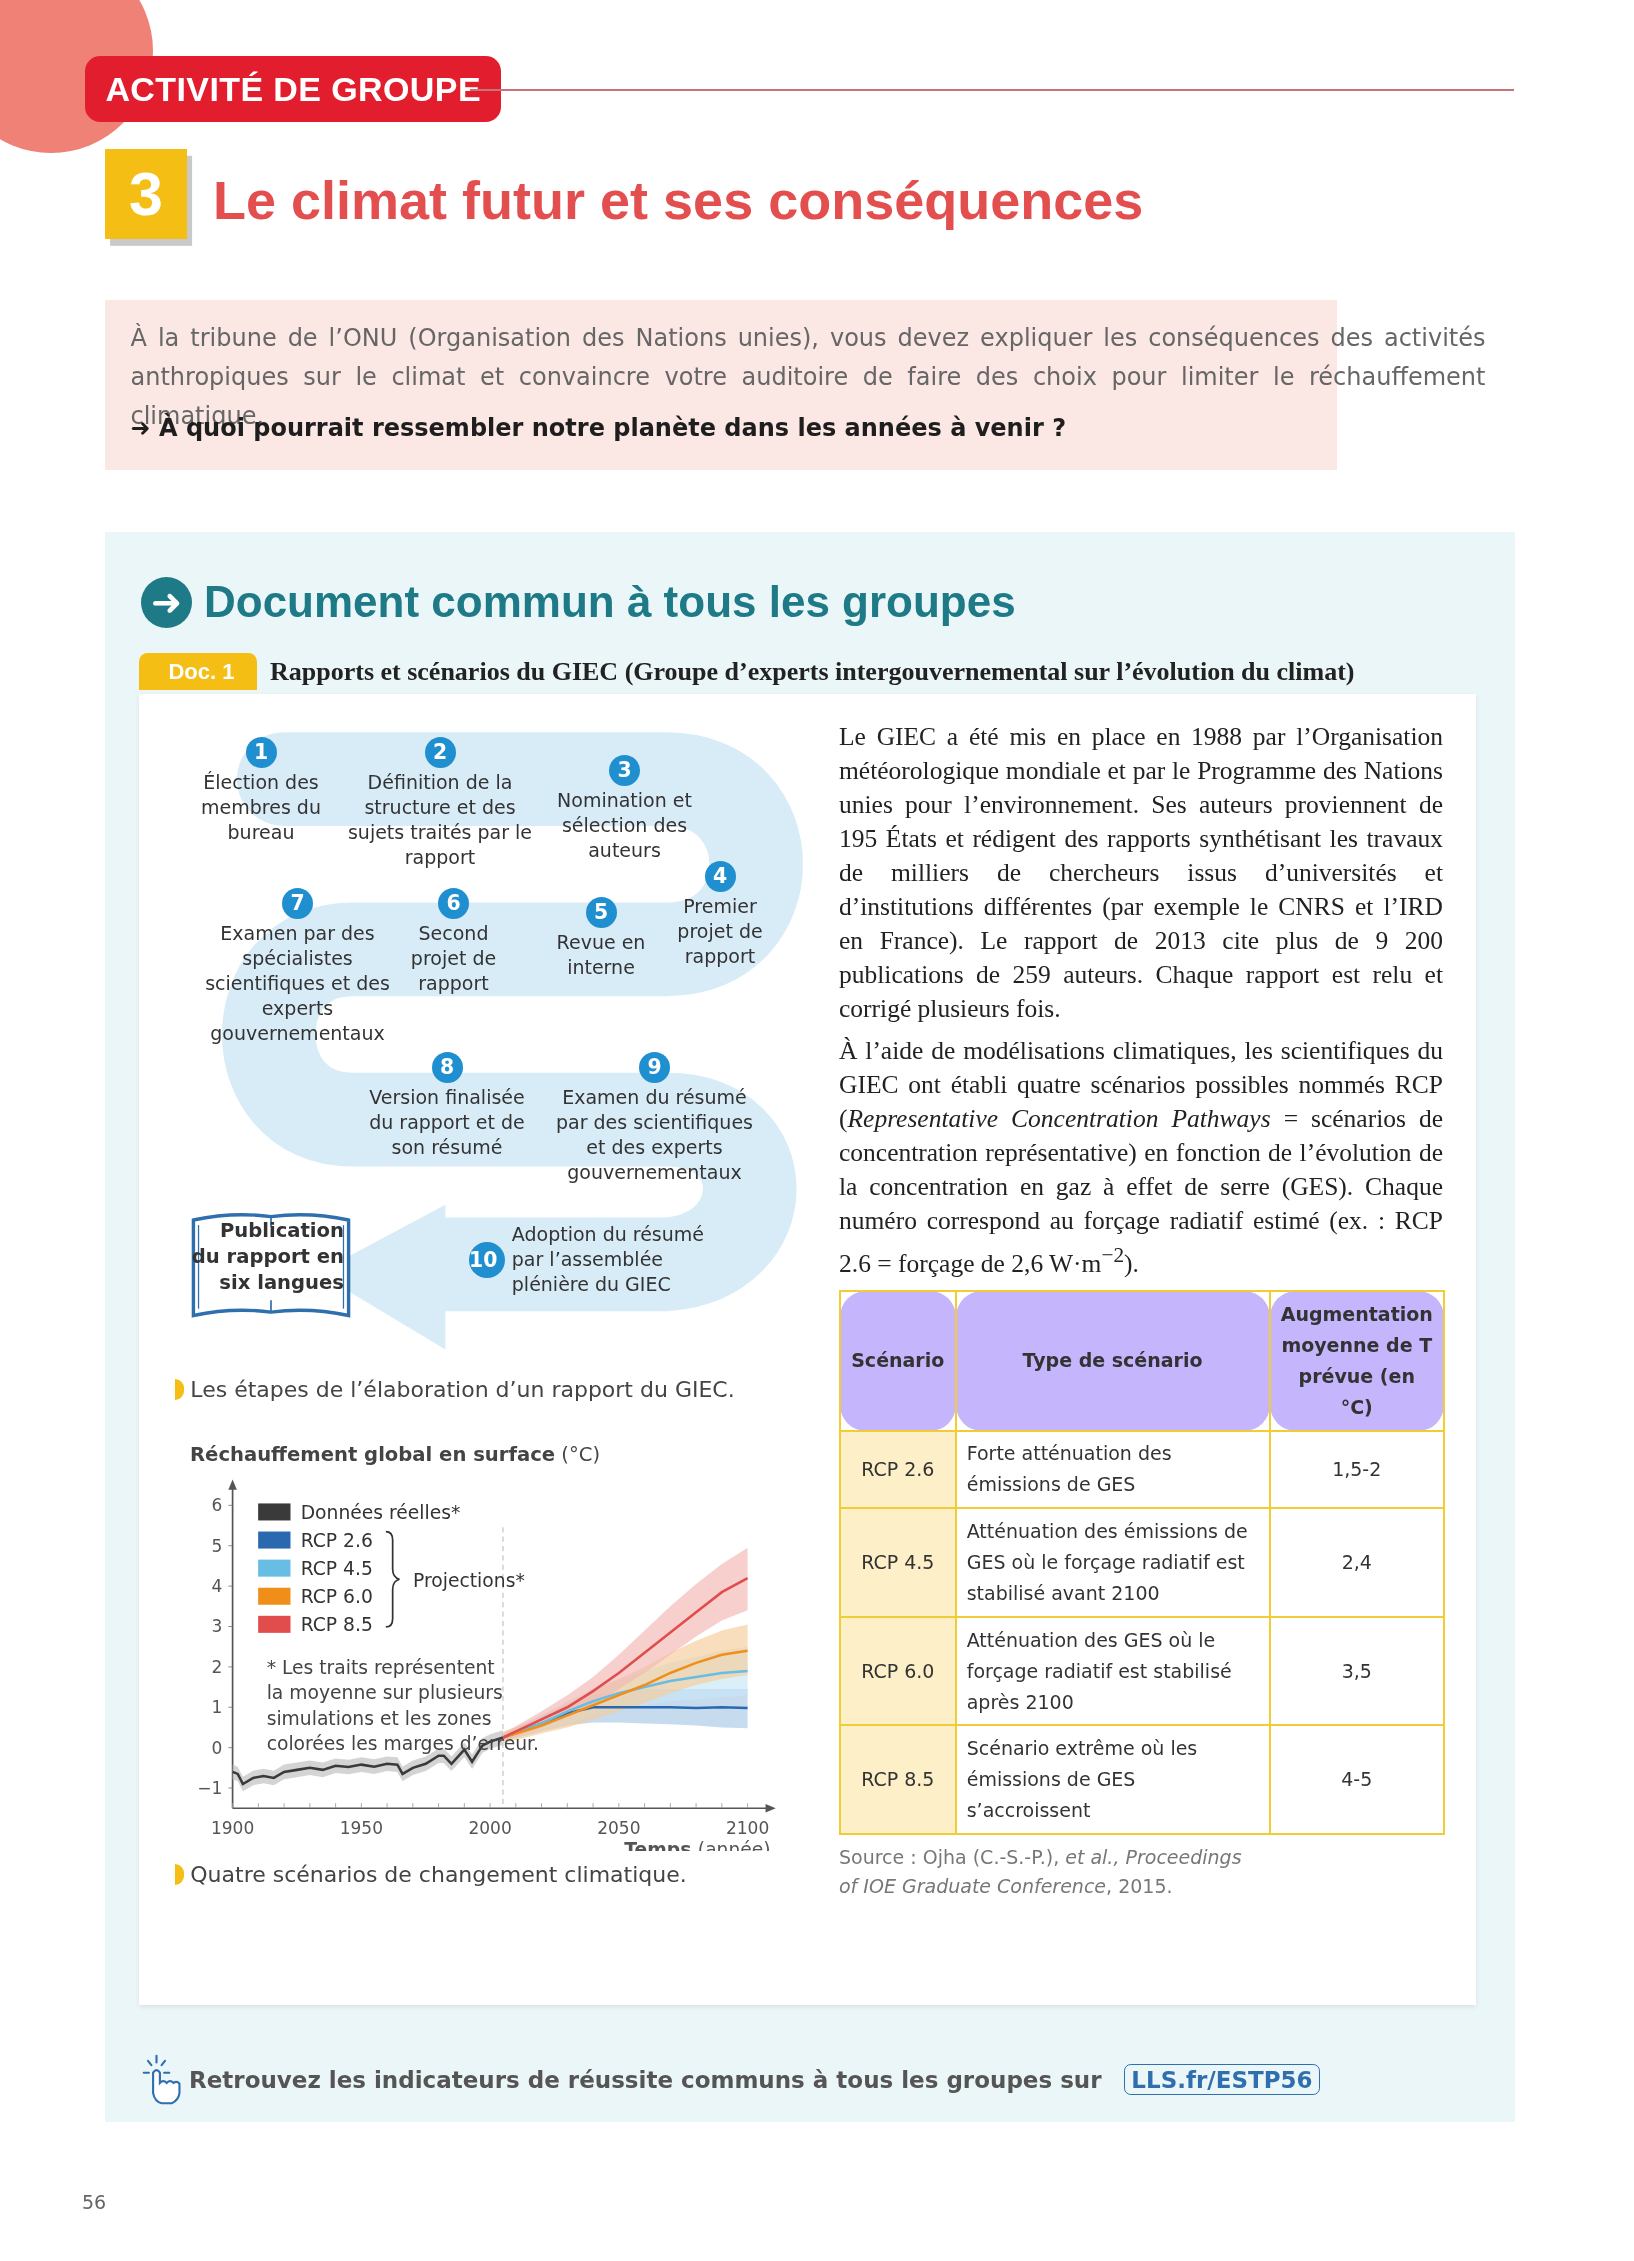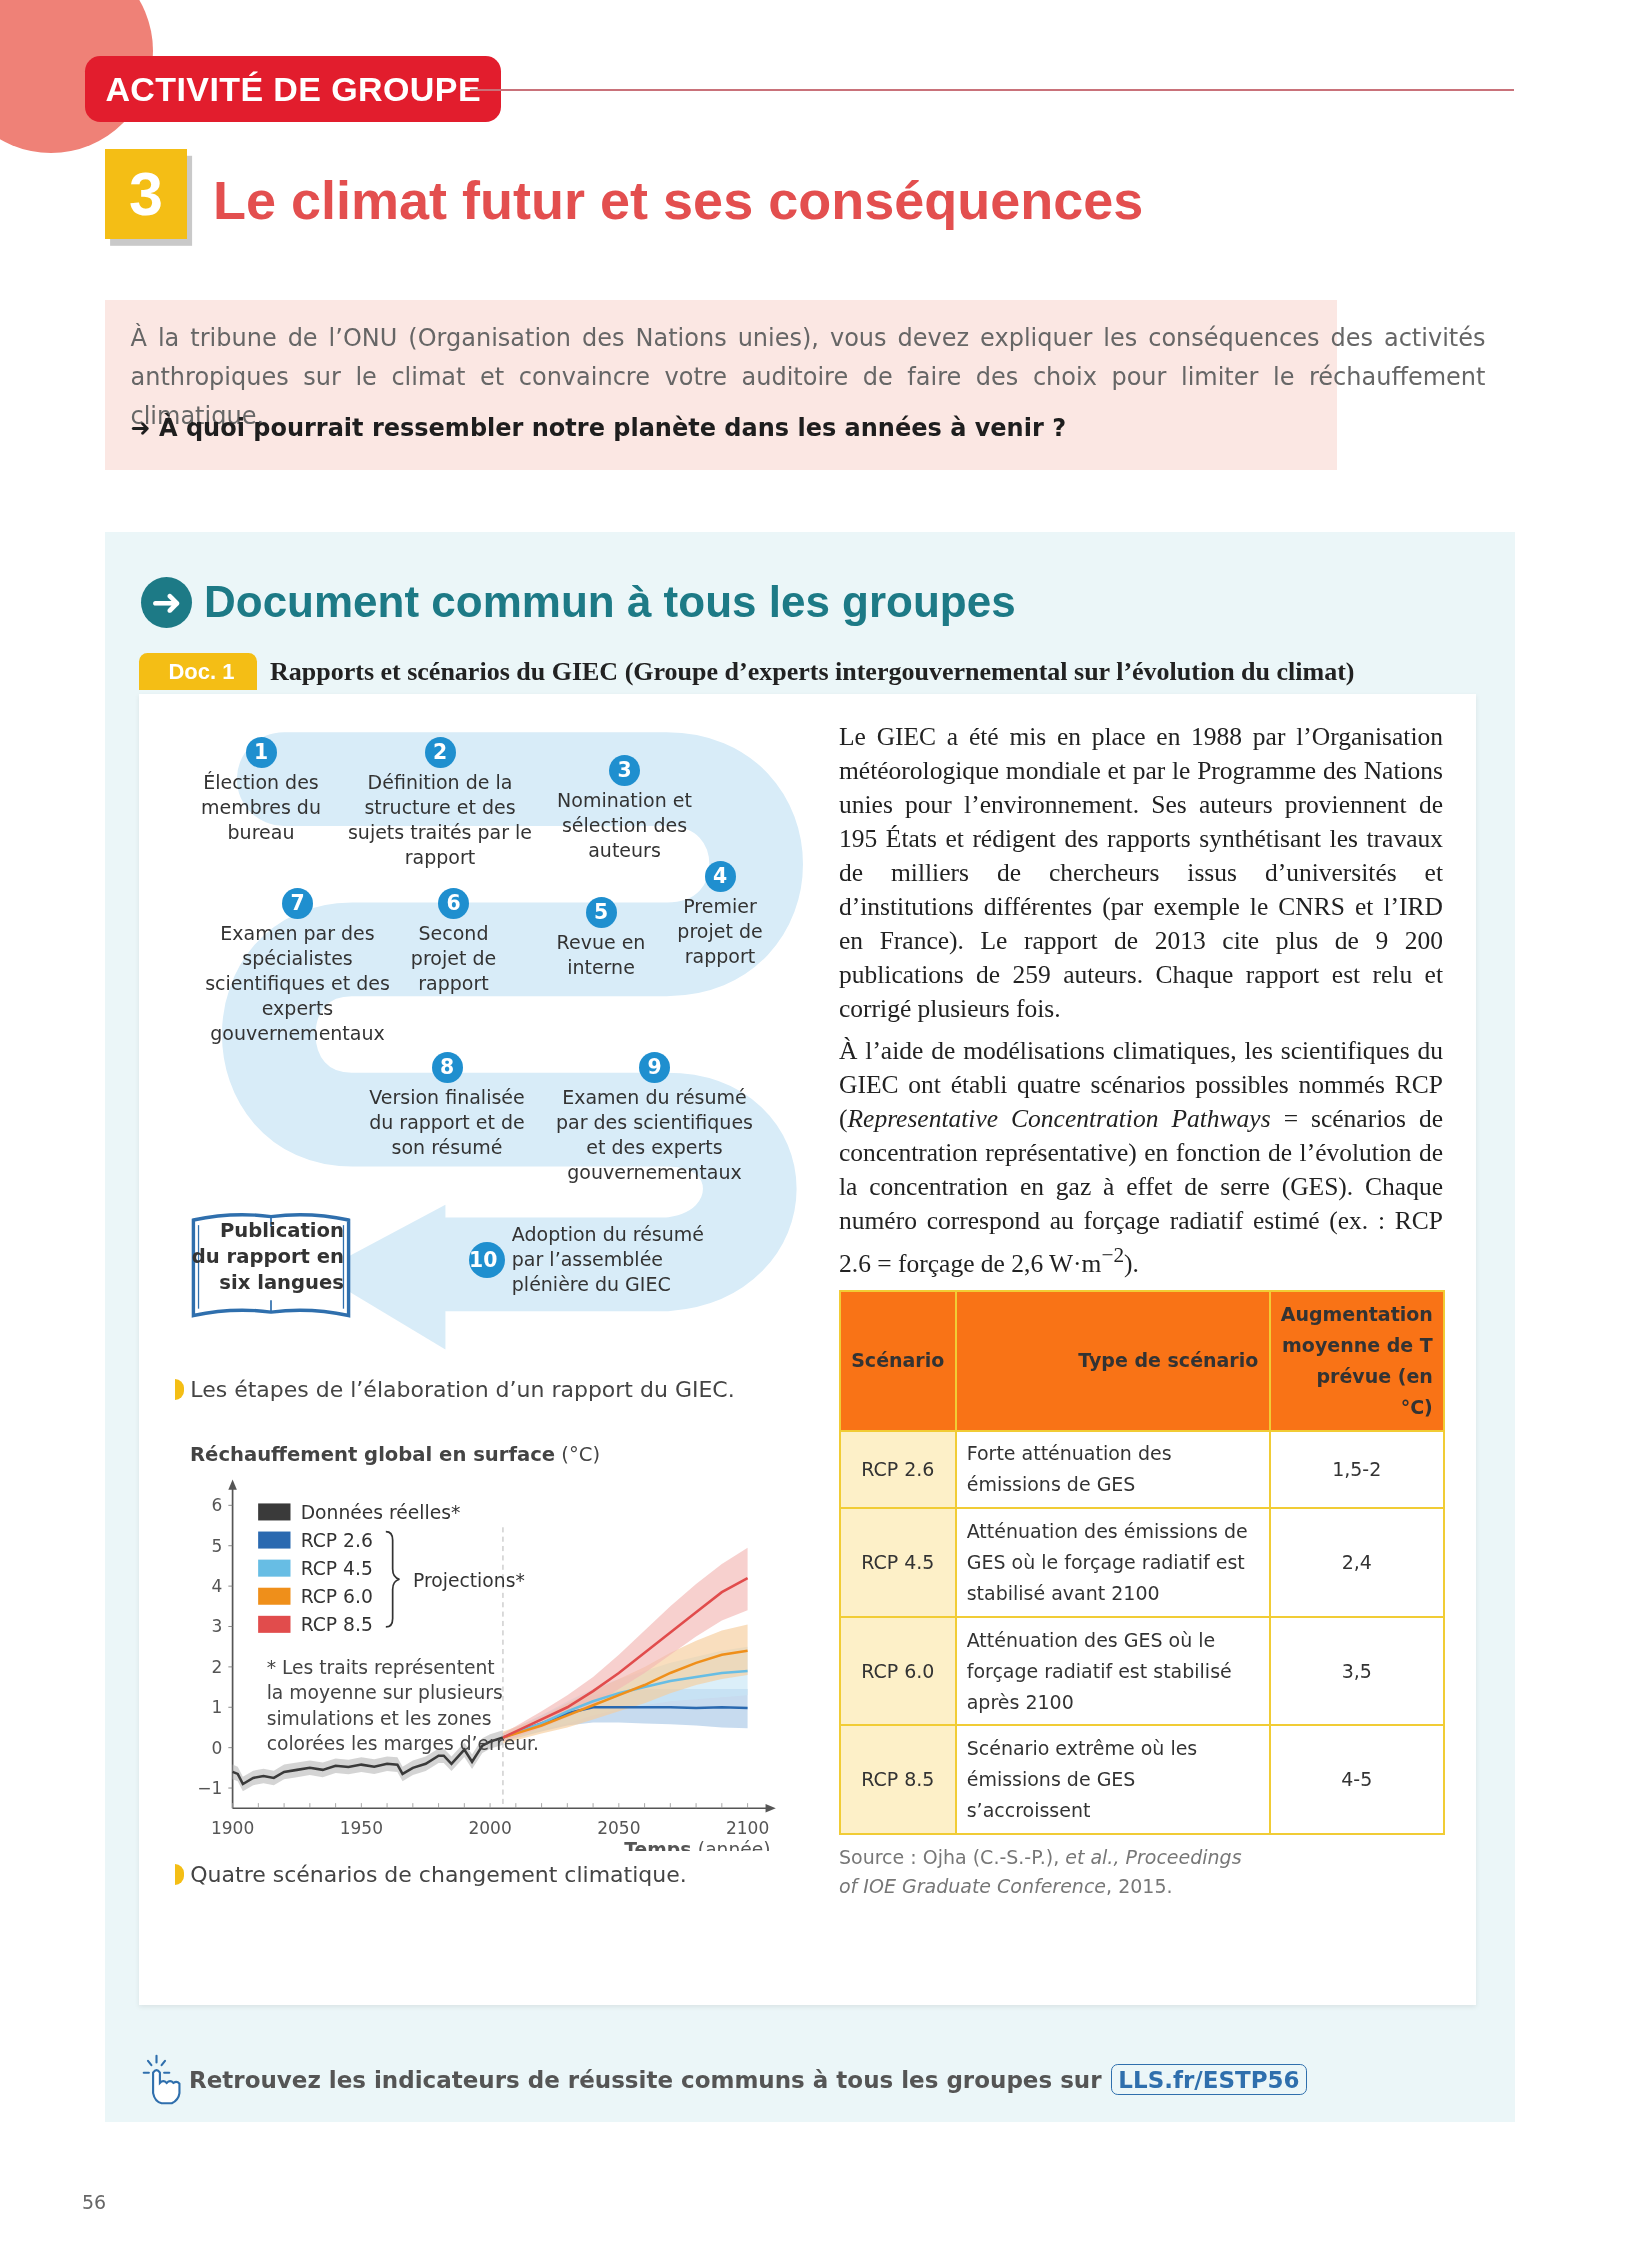--- a/index.html
+++ b/index.html
@@ -25,26 +25,26 @@
   .caption{position:absolute;font-family:"DejaVu Sans",sans-serif;font-size:22px;color:#444;}
   .caption .mark{display:inline-block;width:8.5px;height:20.4px;background:#f4be15;border-radius:0 10.2px 10.2px 0;margin-right:6.8px;vertical-align:-2.6px;}
   .book{position:absolute;left:51px;top:514px;width:162px;height:111px;}
   .book-text{position:absolute;left:48px;top:524px;width:157px;text-align:right;font-family:"DejaVu Sans",sans-serif;font-weight:bold;font-size:19.6px;line-height:26px;color:#333;}
   .chart-title{position:absolute;left:51px;top:749px;font-family:"DejaVu Sans",sans-serif;font-size:19.6px;color:#444;}
   .chart-title b{font-weight:bold;}
   .right-text{position:absolute;left:700px;top:25.5px;width:604px;font-family:"Liberation Serif",serif;font-size:25.5px;line-height:34px;color:#222;text-align:justify;hyphens:auto;}
   .right-text p{margin:0 0 8.5px 0;}
   table.rcp{position:absolute;left:700px;top:596px;width:606px;border-collapse:collapse;font-family:"DejaVu Sans",sans-serif;font-size:19px;color:#333;}
   table.rcp th,table.rcp td{border:2.6px solid #f1cc35;padding:6.8px 10.2px;line-height:31px;}
-  table.rcp th{background:#f97316;font-weight:bold;text-align:right;height:92px;}
+  table.rcp th{background:#c4b5fd;font-weight:bold;text-align:center;height:92px;border-radius:26px;}
   table.rcp td.sc{background:#fdf0c8;text-align:center;width:90px;}
   table.rcp td.val{text-align:center;width:145px;}
   .source{position:absolute;left:700px;top:1149px;font-family:"DejaVu Sans",sans-serif;font-size:19px;line-height:29px;color:#777;}
   .footer-line{left:36px;top:1522px;display:flex;align-items:center;font-family:"DejaVu Sans",sans-serif;font-weight:bold;font-size:23px;color:#555;}
-  .link-pill{margin-left:9px;border:1.7px solid #2f6fad;border-radius:6.8px;padding:1.7px 6.8px;color:#2f6fad;font-weight:bold;}
+  .link-pill{margin-left:22px;border:1.7px solid #2f6fad;border-radius:6.8px;padding:1.7px 6.8px;color:#2f6fad;font-weight:bold;}
   .page-num{left:82px;top:2191px;font-family:"DejaVu Sans",sans-serif;font-size:19px;color:#666;}
 </style>
 </head>
 <body>
 
 <div class="abs corner-blob"></div>
 <div class="abs activity-badge">ACTIVITÉ DE GROUPE</div>
 <div class="abs activity-line"></div>
 <div class="abs num-box">3</div>
 <div class="abs page-title">Le climat futur et ses conséquences</div>

